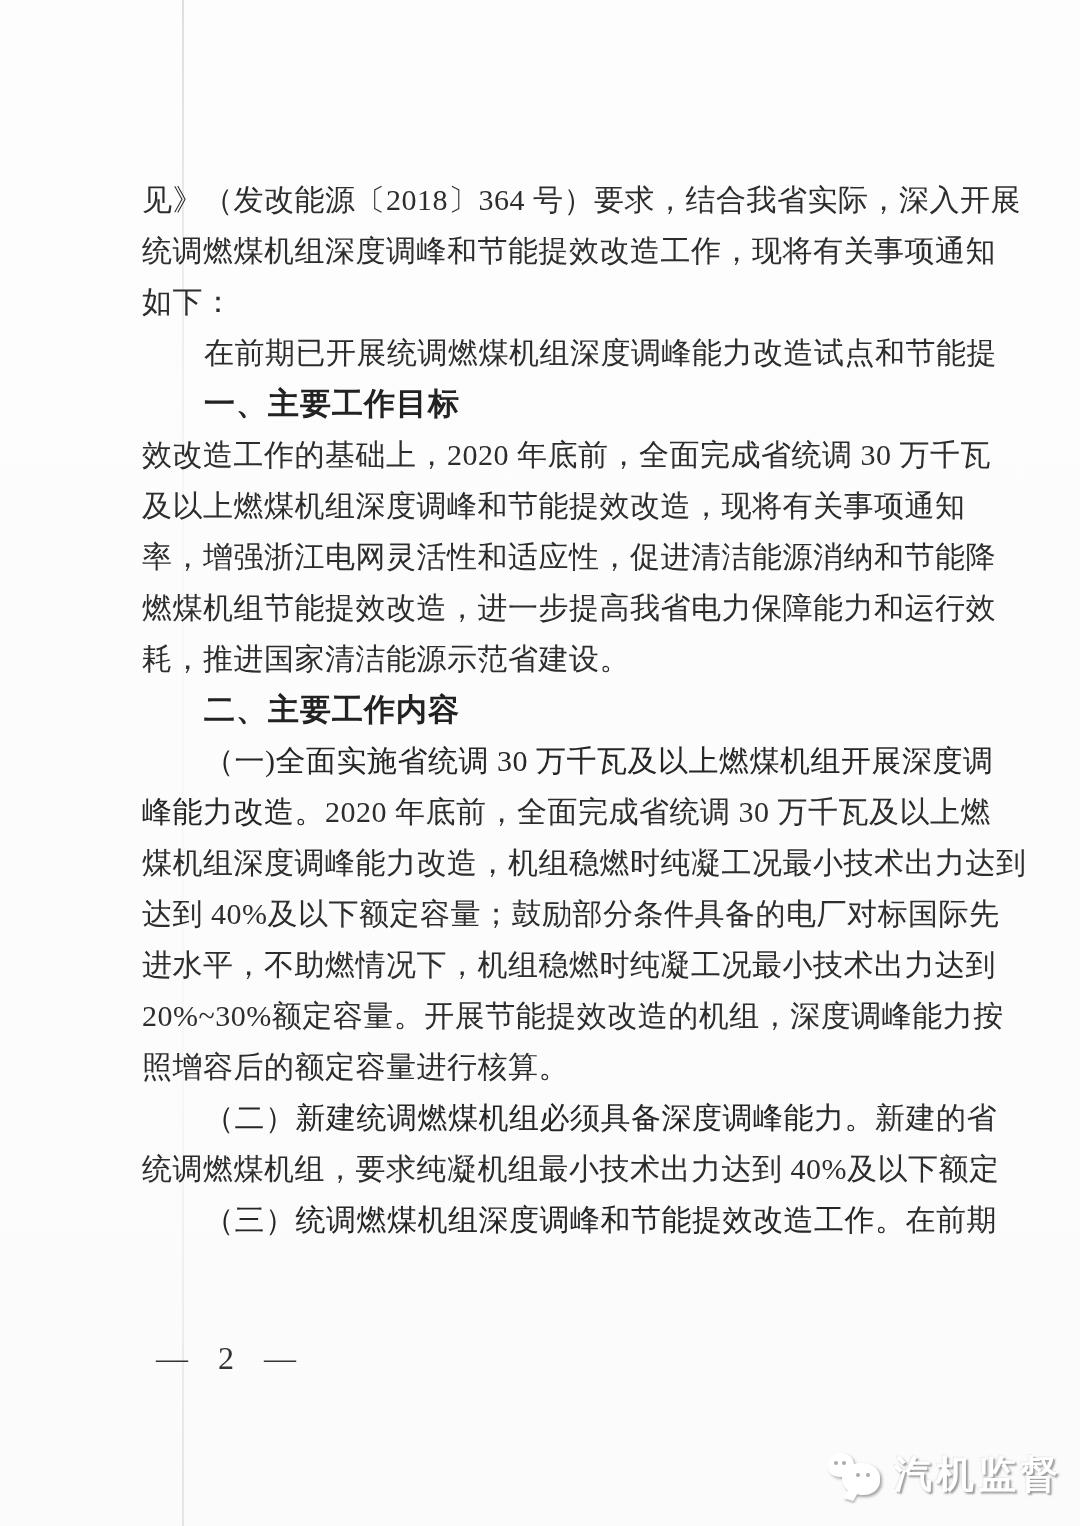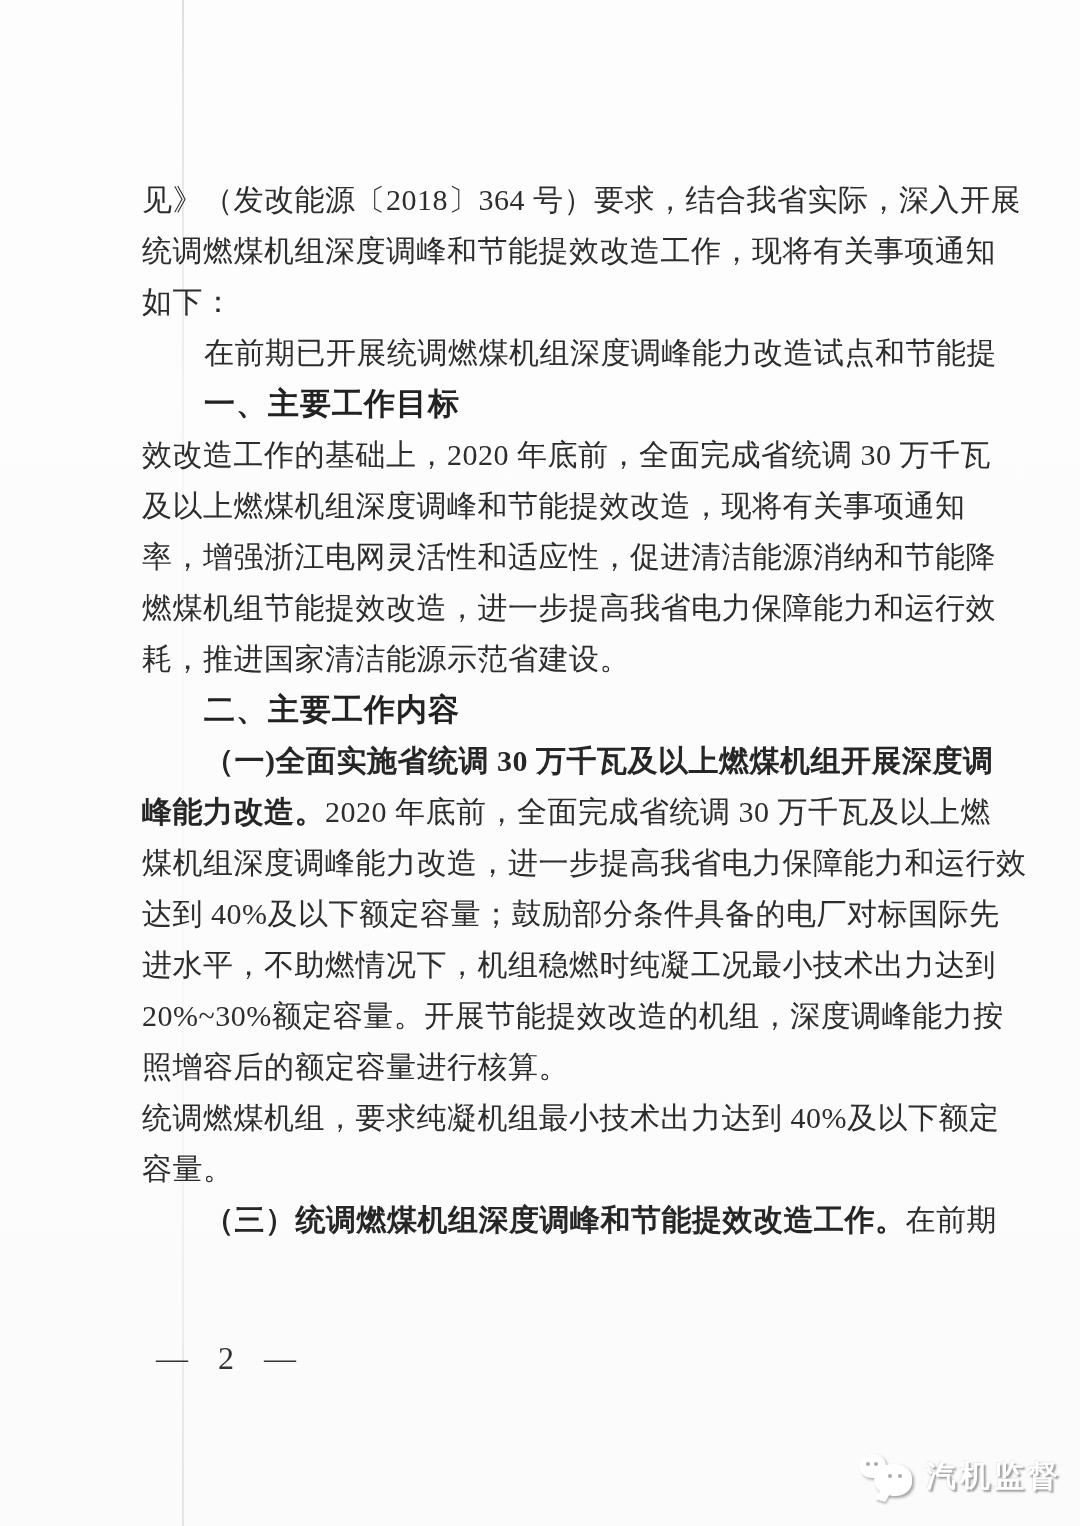--- a/index.html
+++ b/index.html
@@ -18,21 +18,21 @@
     position:absolute;left:142px;top:174px;width:836px;
     font-size:30px;line-height:51px;color:#2d2d2d;
     letter-spacing:.5px;
   }
   .line{white-space:nowrap;height:51px;}
   .line.ind{padding-left:62px;}
   .line.heading{
     font-family:"Liberation Sans","DejaVu Sans",sans-serif;
     font-weight:bold;color:#222;font-size:31px;letter-spacing:1px;
   }
-  .kai{font-weight:700;color:#262626;margin-top:44px;}
+  .kai{font-weight:400;color:#262626;margin-top:44px;}
   .pagenum{
     position:absolute;left:156px;top:1340px;
     font-size:32px;color:#333;letter-spacing:2px;word-spacing:18px;
   }
   .watermark{
     position:absolute;right:18px;bottom:26px;
     display:flex;align-items:center;gap:10px;
   }
   .wm-icon{position:relative;width:56px;height:48px;}
   .wm-bubble-small{
@@ -50,21 +50,21 @@
     background:#fff;transform:rotate(18deg) skewX(-12deg);
     box-shadow:2px 2px 2px rgba(150,150,150,.6);
   }
   .wm-eye{position:absolute;width:4px;height:4px;border-radius:50%;background:rgba(150,150,150,.8);}
   .e1{left:6px;top:8px;}
   .e2{left:14px;top:8px;}
   .e3{left:24px;top:22px;}
   .e4{left:34px;top:22px;}
   .wm-label{
     font-family:"Liberation Sans","DejaVu Sans",sans-serif;
-    font-weight:bold;font-size:30px;letter-spacing:4px;color:#ffffff;
+    font-weight:bold;font-size:38px;letter-spacing:4px;color:#ffffff;
     text-shadow:2px 2px 2px rgba(128,128,128,.78),-1px -1px 1px rgba(225,225,225,.6);
   }
 </style>
 </head>
 <body>
 
 <div class="page">
   <div class="scan-line"></div>
 
   <div class="textblock">
@@ -74,27 +74,27 @@
     <div class="line ind"><span>在前期已开展统调燃煤机组深度调峰能力改造试点和节能提</span></div>
     <div class="line heading ind"><span>一、主要工作目标</span></div>
     <div class="line"><span>效改造工作的基础上，2020 年底前，全面完成省统调 30 万千瓦</span></div>
     <div class="line"><span>及以上燃煤机组深度调峰和节能提效改造，现将有关事项通知</span></div>
     <div class="line"><span>率，增强浙江电网灵活性和适应性，促进清洁能源消纳和节能降</span></div>
     <div class="line"><span>燃煤机组节能提效改造，进一步提高我省电力保障能力和运行效</span></div>
     <div class="line"><span>耗，推进国家清洁能源示范省建设。</span></div>
     <div class="line heading ind"><span>二、主要工作内容</span></div>
     <div class="line ind"><span class="kai">（一)全面实施省统调 30 万千瓦及以上燃煤机组开展深度调</span><span></span></div>
     <div class="line"><span class="kai">峰能力改造。</span><span>2020 年底前，全面完成省统调 30 万千瓦及以上燃</span></div>
-    <div class="line"><span>煤机组深度调峰能力改造，进一步提高我省电力保障能力和运行效</span></div>
+    <div class="line"><span>煤机组深度调峰能力改造，机组稳燃时纯凝工况最小技术出力达到</span></div>
     <div class="line"><span>达到 40%及以下额定容量；鼓励部分条件具备的电厂对标国际先</span></div>
     <div class="line"><span>进水平，不助燃情况下，机组稳燃时纯凝工况最小技术出力达到</span></div>
     <div class="line"><span>20%~30%额定容量。开展节能提效改造的机组，深度调峰能力按</span></div>
     <div class="line"><span>照增容后的额定容量进行核算。</span></div>
+    <div class="line ind"><span class="kai">（二）新建统调燃煤机组必须具备深度调峰能力。</span><span>新建的省</span></div>
     <div class="line"><span>统调燃煤机组，要求纯凝机组最小技术出力达到 40%及以下额定</span></div>
-    <div class="line"><span>容量。</span></div>
     <div class="line ind"><span class="kai">（三）统调燃煤机组深度调峰和节能提效改造工作。</span><span>在前期</span></div>
   </div>
 
   <div class="pagenum">— 2 —</div>
 
   <div class="watermark">
     <div class="wm-icon">
       <div class="wm-bubble-small">
         <div class="wm-eye e1"></div>
         <div class="wm-eye e2"></div>

